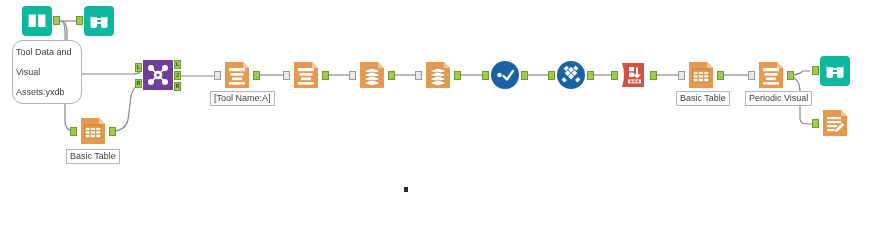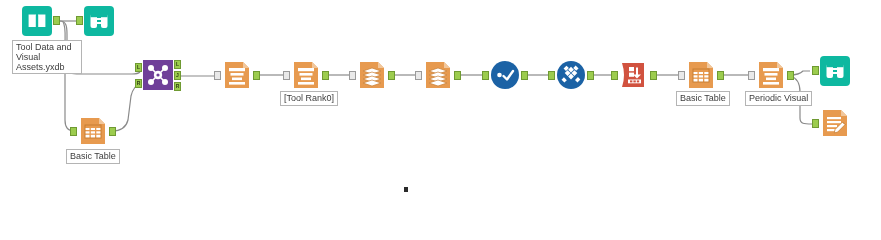--- a/index.html
+++ b/index.html
@@ -22,21 +22,21 @@
   .anchor.lbl{font-size:5px;line-height:7px;color:#2f3d14;text-align:center;
               font-family:"Liberation Sans",sans-serif;font-weight:bold;}
 
   
   .anchor.arrow{background:#e9e9e9;border:1px solid #9a9a9a;}
 
   
   .label{position:absolute;background:#ffffff;border:1px solid #b4b4b4;
          font-size:9px;line-height:11px;color:#3d3d3d;padding:1px 3px;
          white-space:nowrap;font-family:"Liberation Sans",sans-serif;}
-  .label.multi{white-space:normal;line-height:10px;}
+  .label.multi{white-space:normal;line-height:20px;border-radius:11px;}
 
   
   #cursor{position:absolute;width:4px;height:5px;background:#2a2a2a;}
 
   svg{display:block;overflow:visible;}
 </style>
 </head>
 <body>
 
 <div id="canvas">
@@ -304,22 +304,22 @@
         <path d="M22.5 14 l2.6 2.6" stroke="#c87f35" stroke-width="0.8"></path>
       </g>
     </svg>
     <div class="anchor in" style="top:11px;"></div>
   </div>
 
   <div class="label multi" style="left:12px;top:40px;width:62px;">Tool Data and Visual Assets.yxdb</div>
 
   <div class="label" style="left:66px;top:149px;">Basic Table</div>
 
-
-  <div class="label" style="left:280px;top:91px;">[Tool Rank0]</div>
+  <div class="label" style="left:210px;top:91px;">[Tool Name:A]</div>
+
 
   <div class="label" style="left:676px;top:91px;">Basic Table</div>
 
   <div class="label" style="left:745px;top:91px;">Periodic Visual</div>
 
   <div id="cursor" style="left:404px;top:187px;"></div>
 
 </div>
 
 </body></html>

